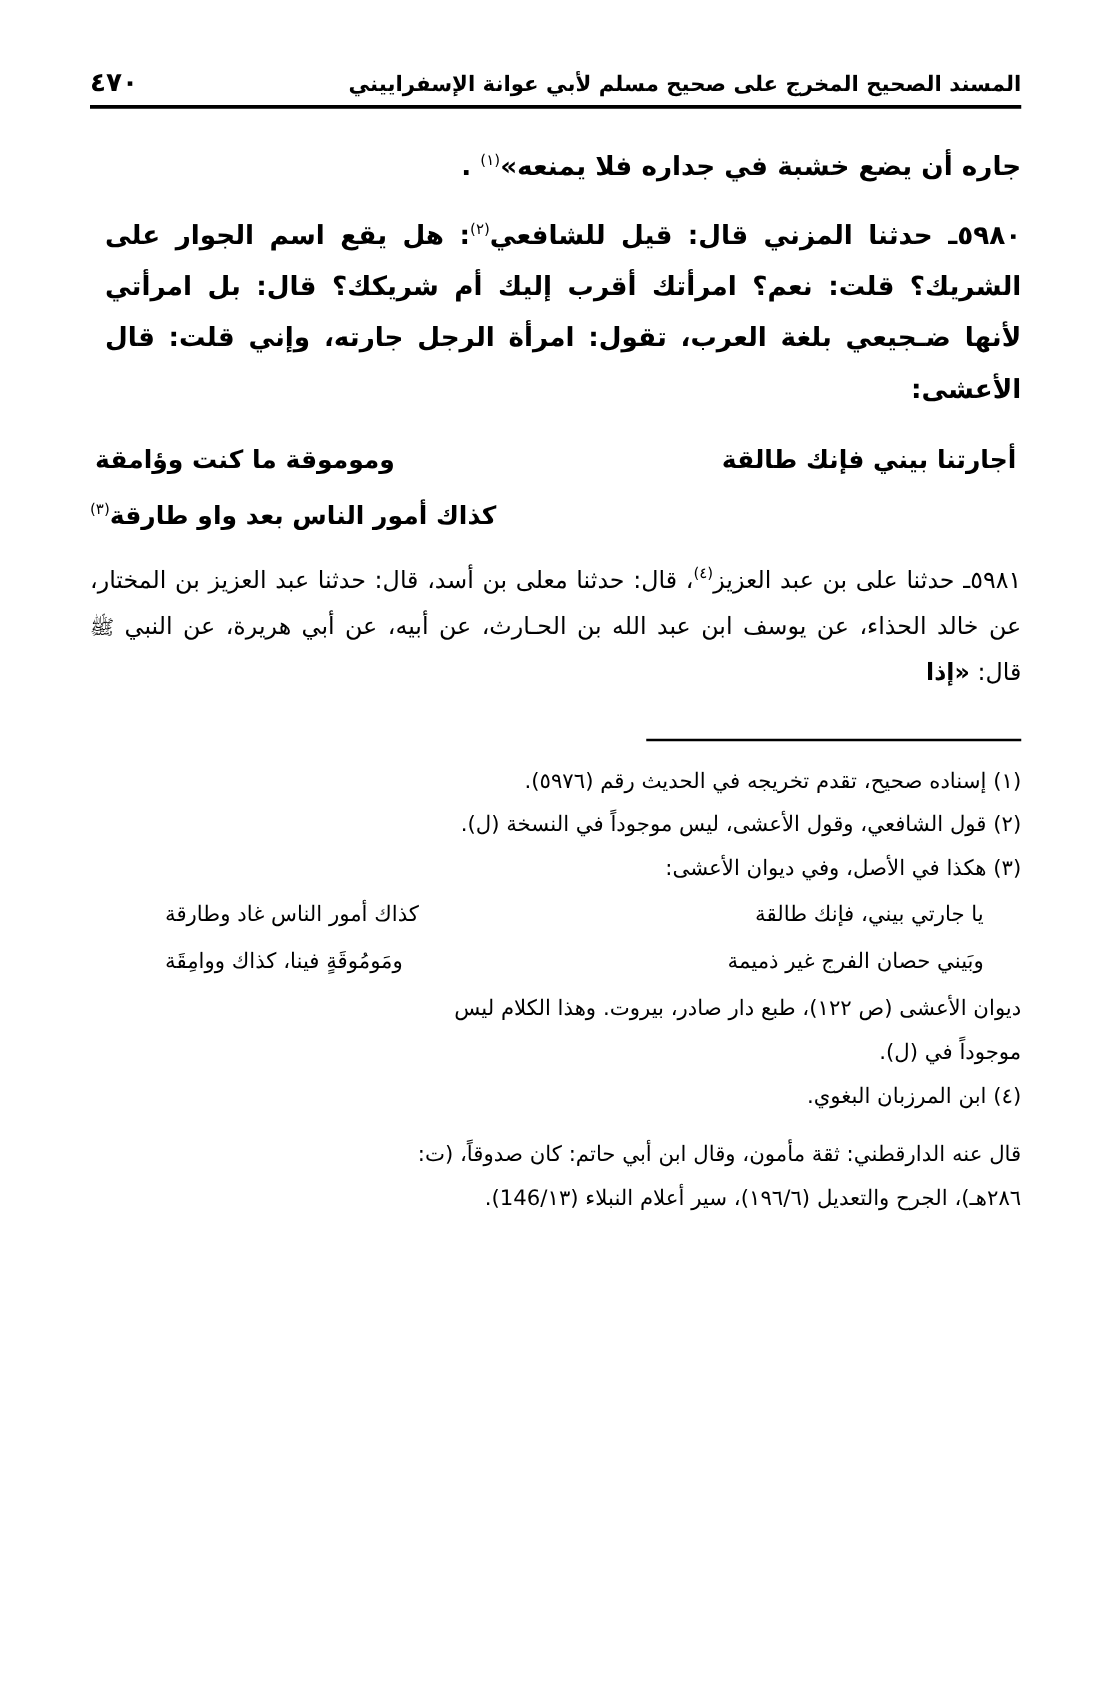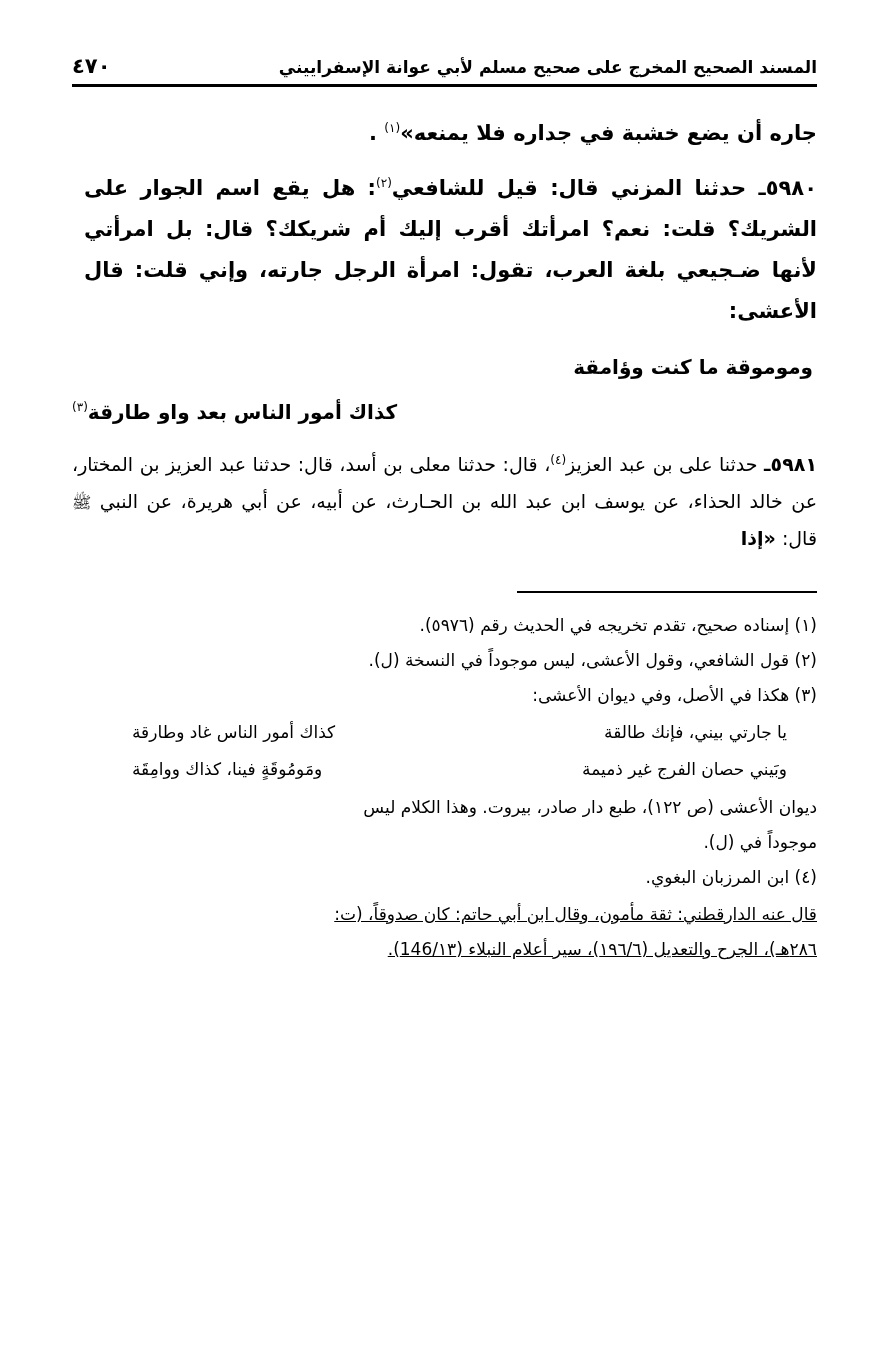--- a/index.html
+++ b/index.html
@@ -99,21 +99,21 @@
 
   
   .narration {
     font-size: 19px;
     line-height: 1.95;
     font-weight: normal;
     text-align: justify;
     margin: 4px 0 0 0;
   }
   .narration .lead {
-    font-weight: bold;
+    font-weight: normal;
   }
   .narration .strong {
     font-weight: bold;
   }
   .sallallahu {
     font-size: 16px;
   }
 
   
   .footnote-sep {
@@ -142,23 +142,22 @@
     padding: 0 30px 0 60px;
   }
   .fn-verse .h {
     flex: 0 0 auto;
   }
   .fn-indent {
     margin: 2px 0;
     text-align: justify;
   }
   .fn-block {
-    margin-top: 4px;
-    text-align: justify;
-    text-decoration: underline;
+    margin-top: 14px;
+    text-align: justify;
   }
   .fn-block p {
     margin: 0 0 2px 0;
     text-align: justify;
   }
 </style>
 </head>
 <body>
 
 <div class="page">
@@ -169,20 +168,21 @@
   </div>
   <hr class="header-rule">
 
   <div class="body-text">
 
     <p class="para first"><span>جاره أن يضع خشبة في جداره فلا يمنعه»</span><span class="sup">(١)</span><span> .</span></p>
 
     <p class="para"><span>٥٩٨٠ـ</span><span> حدثنا المزني قال: قيل للشافعي</span><span class="sup">(٢)</span><span>: هل يقع اسم الجوار على الشريك؟ قلت: نعم؟ امرأتك أقرب إليك أم شريكك؟ قال: بل امرأتي لأنها ضـجيعي بلغة العرب، تقول: امرأة الرجل جارته، وإني قلت: قال الأعشى:</span></p>
 
     <div class="verse">
+      <span class="hemistich">أجارتنا  بيني  فإنك  طالقة</span>
       <span class="hemistich">وموموقة  ما  كنت  وؤامقة</span>
     </div>
 
     <div class="verse-center"><span>كذاك أمور الناس بعد واو طارقة</span><span class="sup">(٣)</span></div>
 
     <p class="narration"><span class="lead">٥٩٨١ـ</span><span> حدثنا على بن عبد العزيز</span><span class="sup">(٤)</span><span>، قال: حدثنا معلى بن أسد، قال: حدثنا عبد العزيز بن المختار، عن خالد الحذاء، عن يوسف ابن عبد الله بن الحـارث، عن أبيه، عن أبي هريرة، عن النبي </span><span class="sallallahu">ﷺ</span><span> قال: </span><span class="strong">«إذا</span></p>
 
   </div>
 
   <hr class="footnote-sep">

